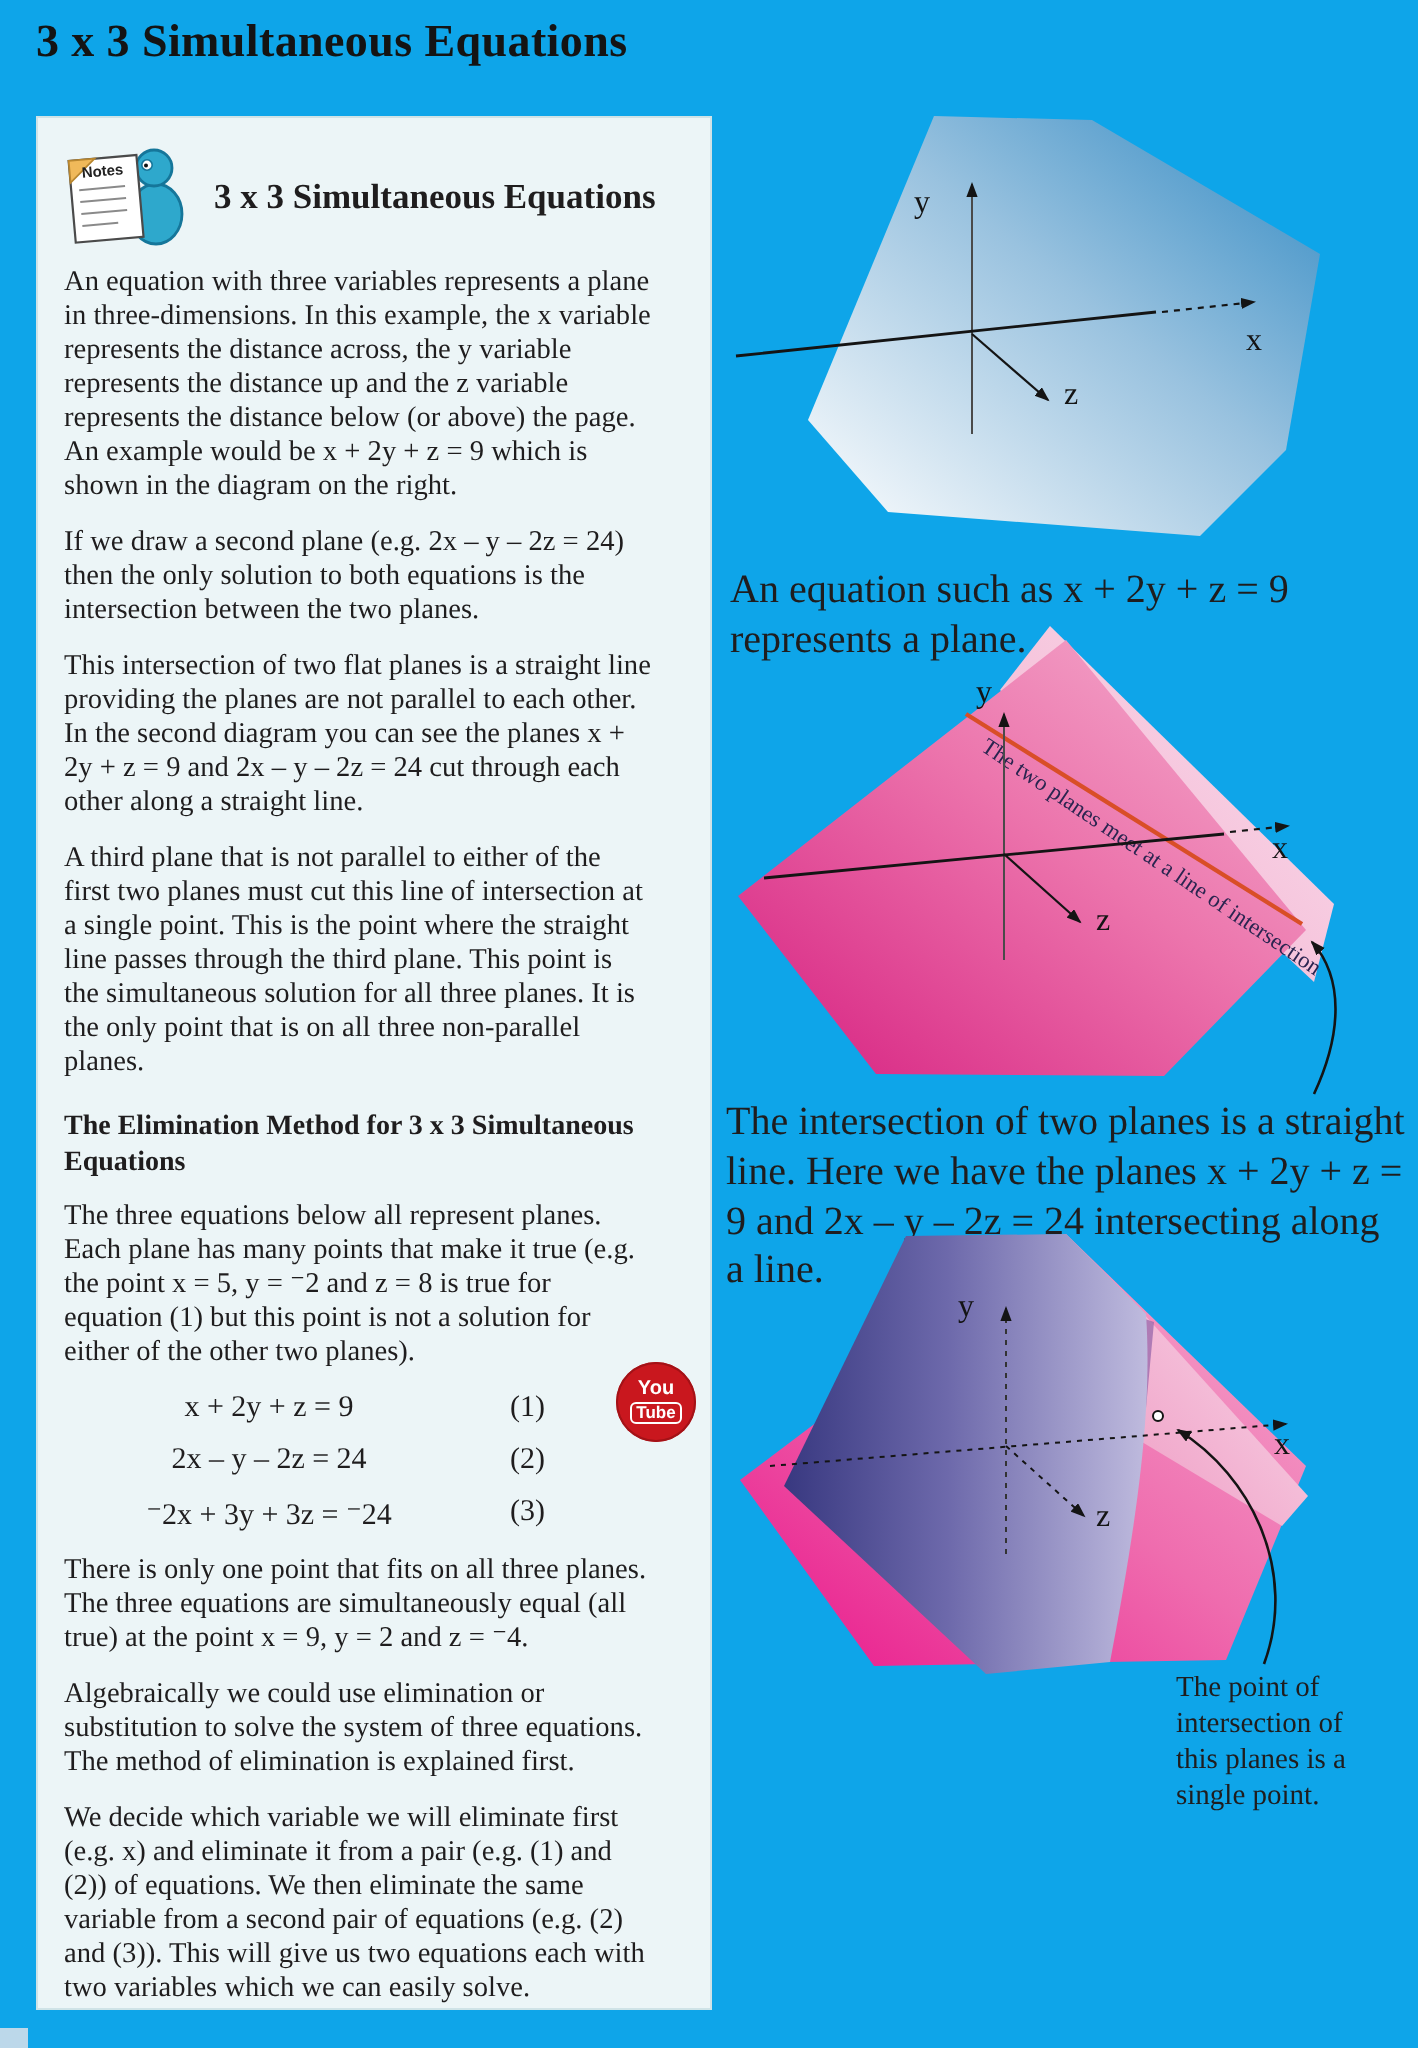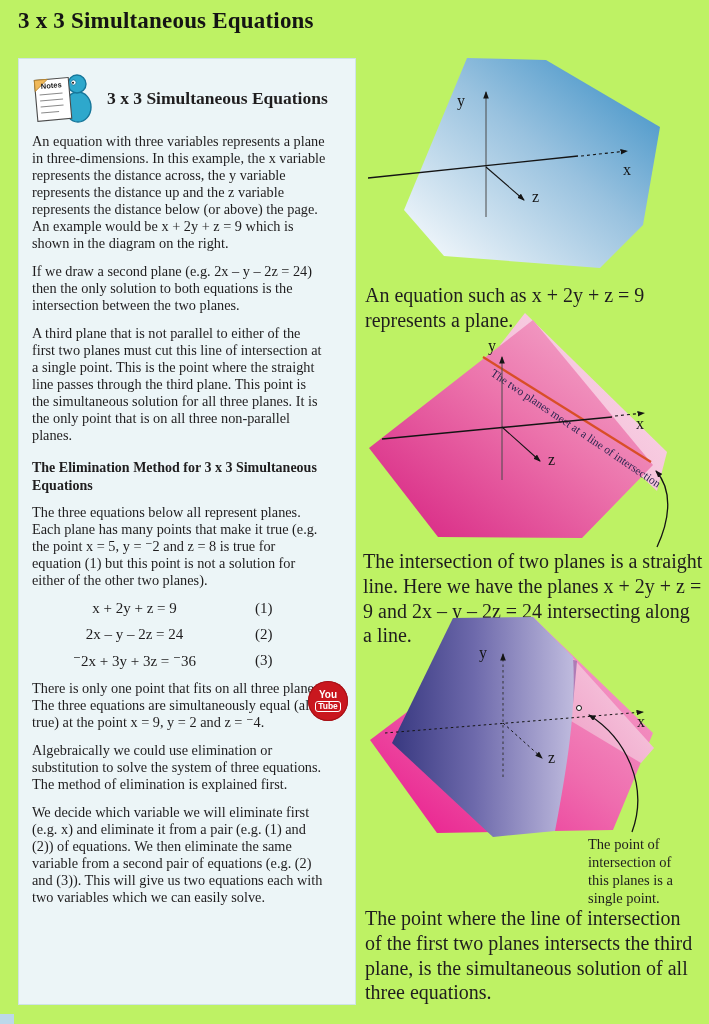--- a/index.html
+++ b/index.html
@@ -1,17 +1,17 @@
 <!DOCTYPE html>
 <html><head>
 <meta charset="utf-8">
 <style>
   html,body { margin:0; padding:0; background:#ffffff; }
   .page {
-    position:relative; width:709px; height:1024px; background:#bef264;
+    position:relative; width:709px; height:1024px; background:#0ea5e9;
     font-family:"Liberation Serif","DejaVu Serif",serif; color:#1f1d1e; overflow:hidden;
   }
   .title {
     position:absolute; left:18px; top:8px; margin:0;
     font-size:23px; font-weight:bold; letter-spacing:.2px; color:#141414;
   }
   .notes-box {
     position:absolute; left:18px; top:58px; width:338px; height:947px;
     background:#ecf5f7; border:1px solid #cfe3e7; box-sizing:border-box;
     padding:10px 13px 0 13px;
@@ -68,37 +68,38 @@
           <line x1="8" y1="29" x2="31" y2="29" stroke="#8a8a8a" stroke-width="1"></line>
           <line x1="8" y1="35" x2="31" y2="35" stroke="#8a8a8a" stroke-width="1"></line>
           <line x1="8" y1="41" x2="26" y2="41" stroke="#8a8a8a" stroke-width="1"></line>
         </g>
       </svg>
       <h2>3 x 3 Simultaneous Equations</h2>
     </div>
 
     <p>An equation with three variables represents a plane in three-dimensions.  In this example, the x variable represents the distance across, the y variable represents the distance up and the z variable represents the distance below (or above) the page.  An example would be x + 2y + z = 9 which is shown in the diagram on the right.</p>
     <p>If we draw a second plane (e.g. 2x – y – 2z = 24) then the only solution to both equations is the intersection between the two planes.</p>
+    <p>This intersection of two flat planes is a straight line providing the planes are not parallel to each other.  In the second diagram you can see the planes x + 2y + z = 9 and 2x – y – 2z = 24 cut through each other along a straight line.</p>
     <p>A third plane that is not parallel to either of the first two planes must cut this line of intersection at a single point.  This is the point where the straight line passes through the third plane.  This point is the simultaneous solution for all three planes.  It is the only point that is on all three non-parallel planes.</p>
 
     <h3 class="elim-heading">The Elimination Method for 3 x 3 Simultaneous Equations</h3>
 
     <p>The three equations below all represent planes. Each plane has many points that make it true (e.g. the point x = 5, y = ⁻2 and z = 8 is true for equation (1) but this point is not a solution for either of the other two planes).</p>
 
     <div class="equations">
       <div class="eq-row">
         <span class="eq">x + 2y + z = 9</span>
         <span class="eq-num">(1)</span>
       </div>
       <div class="eq-row">
         <span class="eq">2x – y – 2z = 24</span>
         <span class="eq-num">(2)</span>
       </div>
       <div class="eq-row">
-        <span class="eq">⁻2x + 3y + 3z = ⁻36</span>
+        <span class="eq">⁻2x + 3y + 3z = ⁻24</span>
         <span class="eq-num">(3)</span>
       </div>
     </div>
 
     <p>There is only one point that fits on all three planes. The three equations are simultaneously equal (all true) at the point x = 9, y = 2 and z = ⁻4.</p>
     <p>Algebraically we could use elimination or substitution to solve the system of three equations. The method of elimination is explained first.</p>
     <p>We decide which variable we will eliminate first (e.g. x) and eliminate it from a pair (e.g. (1) and (2)) of equations.  We then eliminate the same variable from a second pair of equations (e.g. (2) and (3)). This will give us two equations each with two variables which we can easily solve.</p>
   </section>
 
   <div class="yt">
@@ -185,16 +186,15 @@
     <line x1="143" y1="177" x2="143" y2="54" stroke="#333" stroke-width="1" stroke-dasharray="2.5,3" marker-end="url(#mA3)"></line>
     <text class="axis" x="119" y="58">y</text>
     <line x1="25" y1="133" x2="283" y2="112" stroke="#141414" stroke-width="1" stroke-dasharray="2.5,3" marker-end="url(#mA3)"></line>
     <text class="axis" x="277" y="127">x</text>
     <line x1="143" y1="123" x2="182" y2="158" stroke="#141414" stroke-width="1" stroke-dasharray="2.5,3" marker-end="url(#mA3)"></line>
     <text class="axis" x="188" y="163">z</text>
     <circle cx="219" cy="108" r="2.5" fill="#ffffff" stroke="#141414" stroke-width="1"></circle>
     <path d="M 272,232 C 289,186 266,138 229,115" fill="none" stroke="#141414" stroke-width="1.3" marker-end="url(#mA3)"></path>
   </svg>
   <div class="side-label">The point of intersection of this planes is a single point.</div>
-  <div class="caption cap3">The point where the line of intersection of the first two planes intersects the third plane, is the simultaneous solution of all three equations.</div>
 
   <div class="corner-mark"></div>
 </div>
 
 </body></html>

